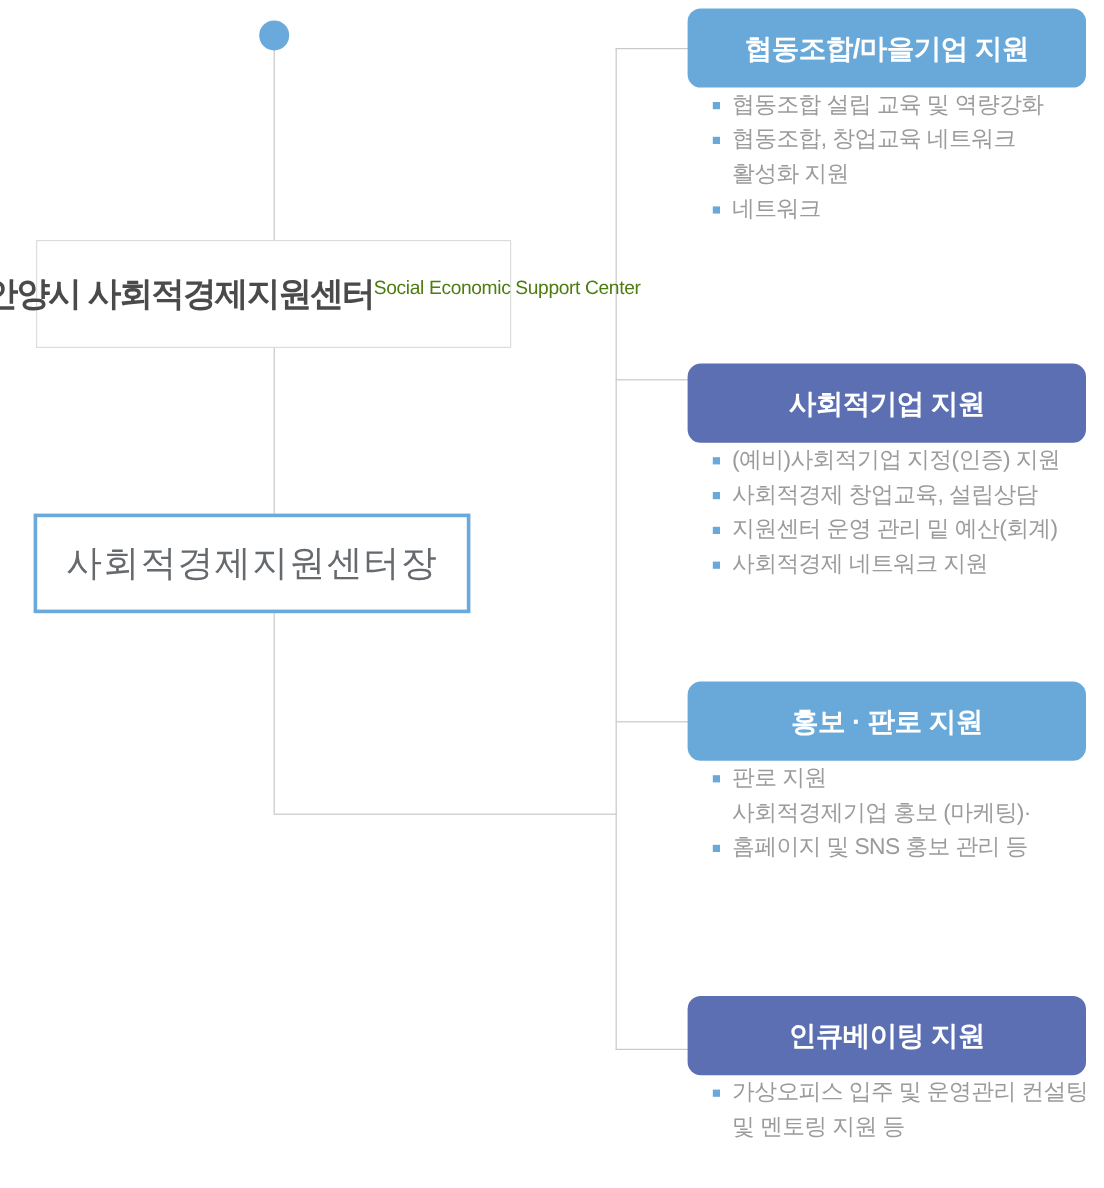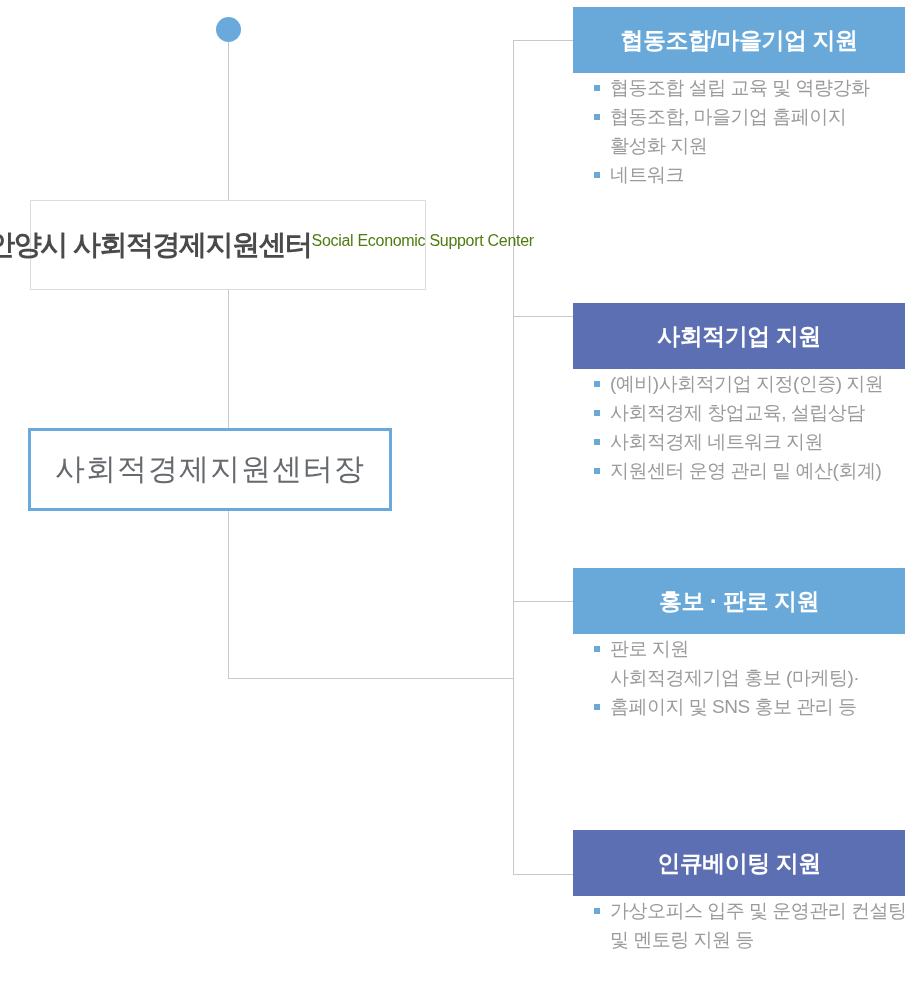--- a/index.html
+++ b/index.html
@@ -45,21 +45,21 @@
     display:flex;align-items:center;justify-content:center;}
   .director-label{font-size:30px;color:#666a6e;letter-spacing:1px;white-space:nowrap;}
 
   
   .section-slot{position:absolute;left:573px;width:332px;z-index:1;}
   .slot-0{top:7px;}
   .slot-1{top:283px;}
   .slot-2{top:568px;}
   .slot-3{top:810px;}
   .section-header{height:66px;line-height:66px;text-align:center;color:#fff;
-    font-weight:bold;font-size:23px;letter-spacing:-0.5px;white-space:nowrap;}
+    font-weight:bold;font-size:23px;letter-spacing:-0.5px;white-space:nowrap;border-radius:11px;}
   .theme-light{background:var(--header-light);}
   .theme-dark{background:var(--header-dark);margin-top:20px;}
   .item-list{list-style:none;margin:0 0 0 0;padding:0 0 0 21px;}
   .item{position:relative;padding-left:16px;color:var(--list-text);
     font-size:19px;line-height:29px;letter-spacing:-0.5px;}
   .item::before{content:"";position:absolute;left:0;top:12px;width:6px;height:6px;
     background:var(--header-light);}
   .item-line{white-space:nowrap;}
 </style>
 </head>
@@ -109,42 +109,42 @@
     <span class="director-label">사회적경제지원센터장</span>
   </div>
 
   <div class="section-slot slot-0">
     <div class="section-header theme-light">협동조합/마을기업 지원</div>
     <ul class="item-list">
         <li class="item">
           <div class="item-line">협동조합 설립 교육 및 역량강화</div>
         </li>
         <li class="item">
-          <div class="item-line">협동조합, 마을기업 홈페이지</div>
+          <div class="item-line">협동조합, 창업교육 네트워크</div>
           <div class="item-line">활성화 지원</div>
         </li>
         <li class="item">
           <div class="item-line">네트워크</div>
         </li>
       </ul>
   </div>
   <div class="section-slot slot-1">
     <div class="section-header theme-dark">사회적기업 지원</div>
     <ul class="item-list">
         <li class="item">
           <div class="item-line">(예비)사회적기업 지정(인증) 지원</div>
         </li>
         <li class="item">
           <div class="item-line">사회적경제 창업교육, 설립상담</div>
         </li>
         <li class="item">
-          <div class="item-line">사회적경제 네트워크 지원</div>
+          <div class="item-line">지원센터 운영 관리 밑 예산(회계)</div>
         </li>
         <li class="item">
-          <div class="item-line">지원센터 운영 관리 밑 예산(회계)</div>
+          <div class="item-line">사회적경제 네트워크 지원</div>
         </li>
       </ul>
   </div>
   <div class="section-slot slot-2">
     <div class="section-header theme-light">홍보 · 판로 지원</div>
     <ul class="item-list">
         <li class="item">
           <div class="item-line">판로 지원</div>
           <div class="item-line">사회적경제기업 홍보 (마케팅)·</div>
         </li>

